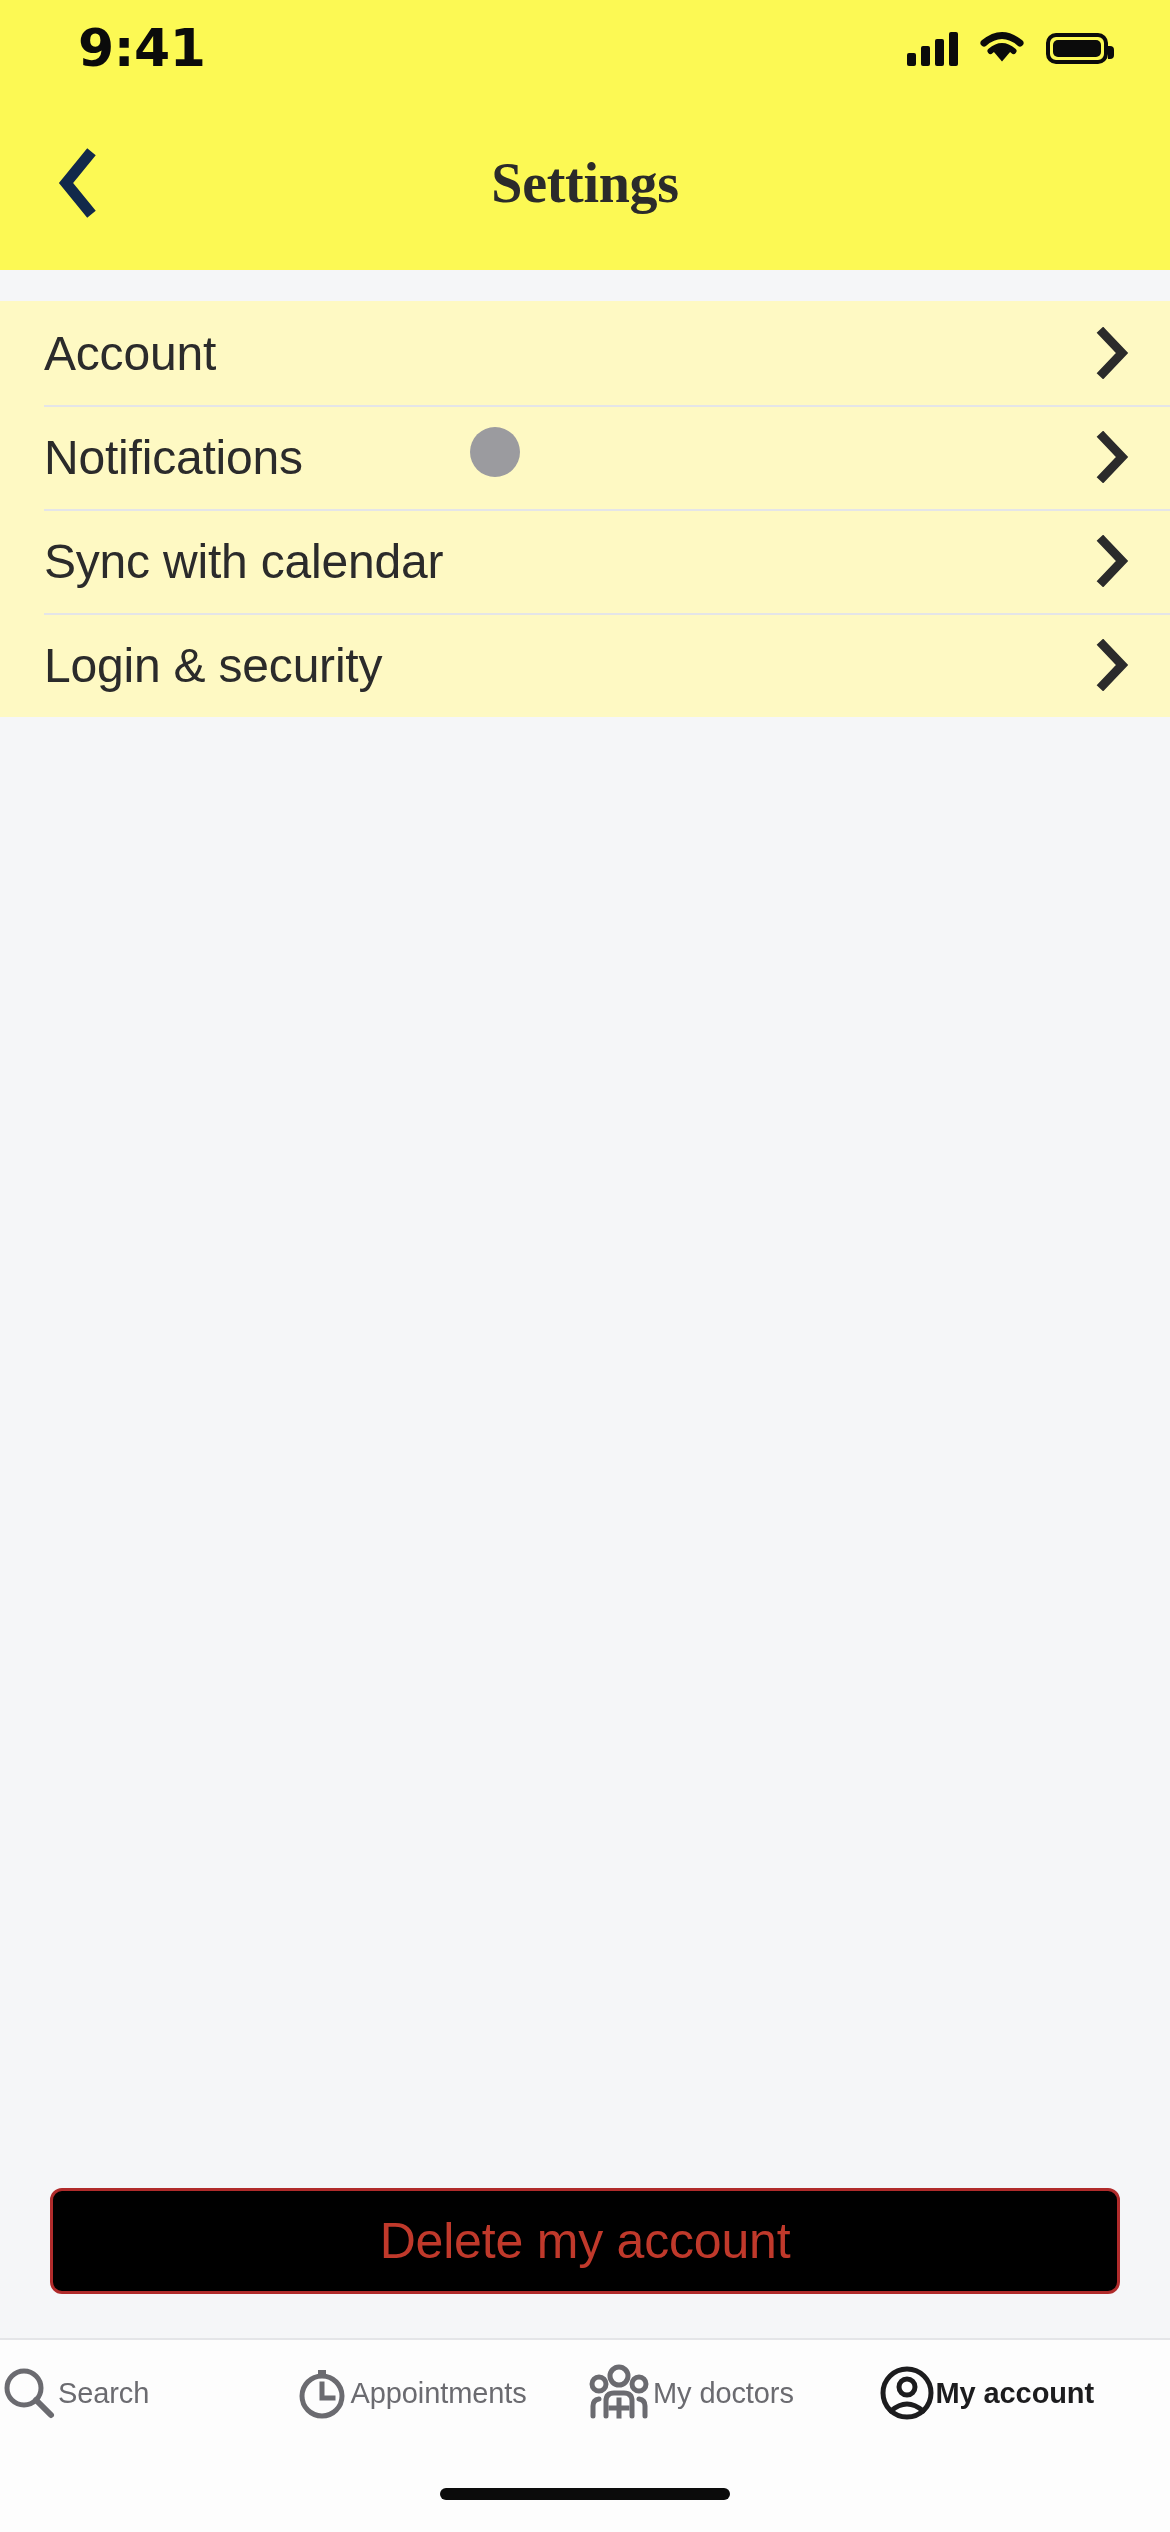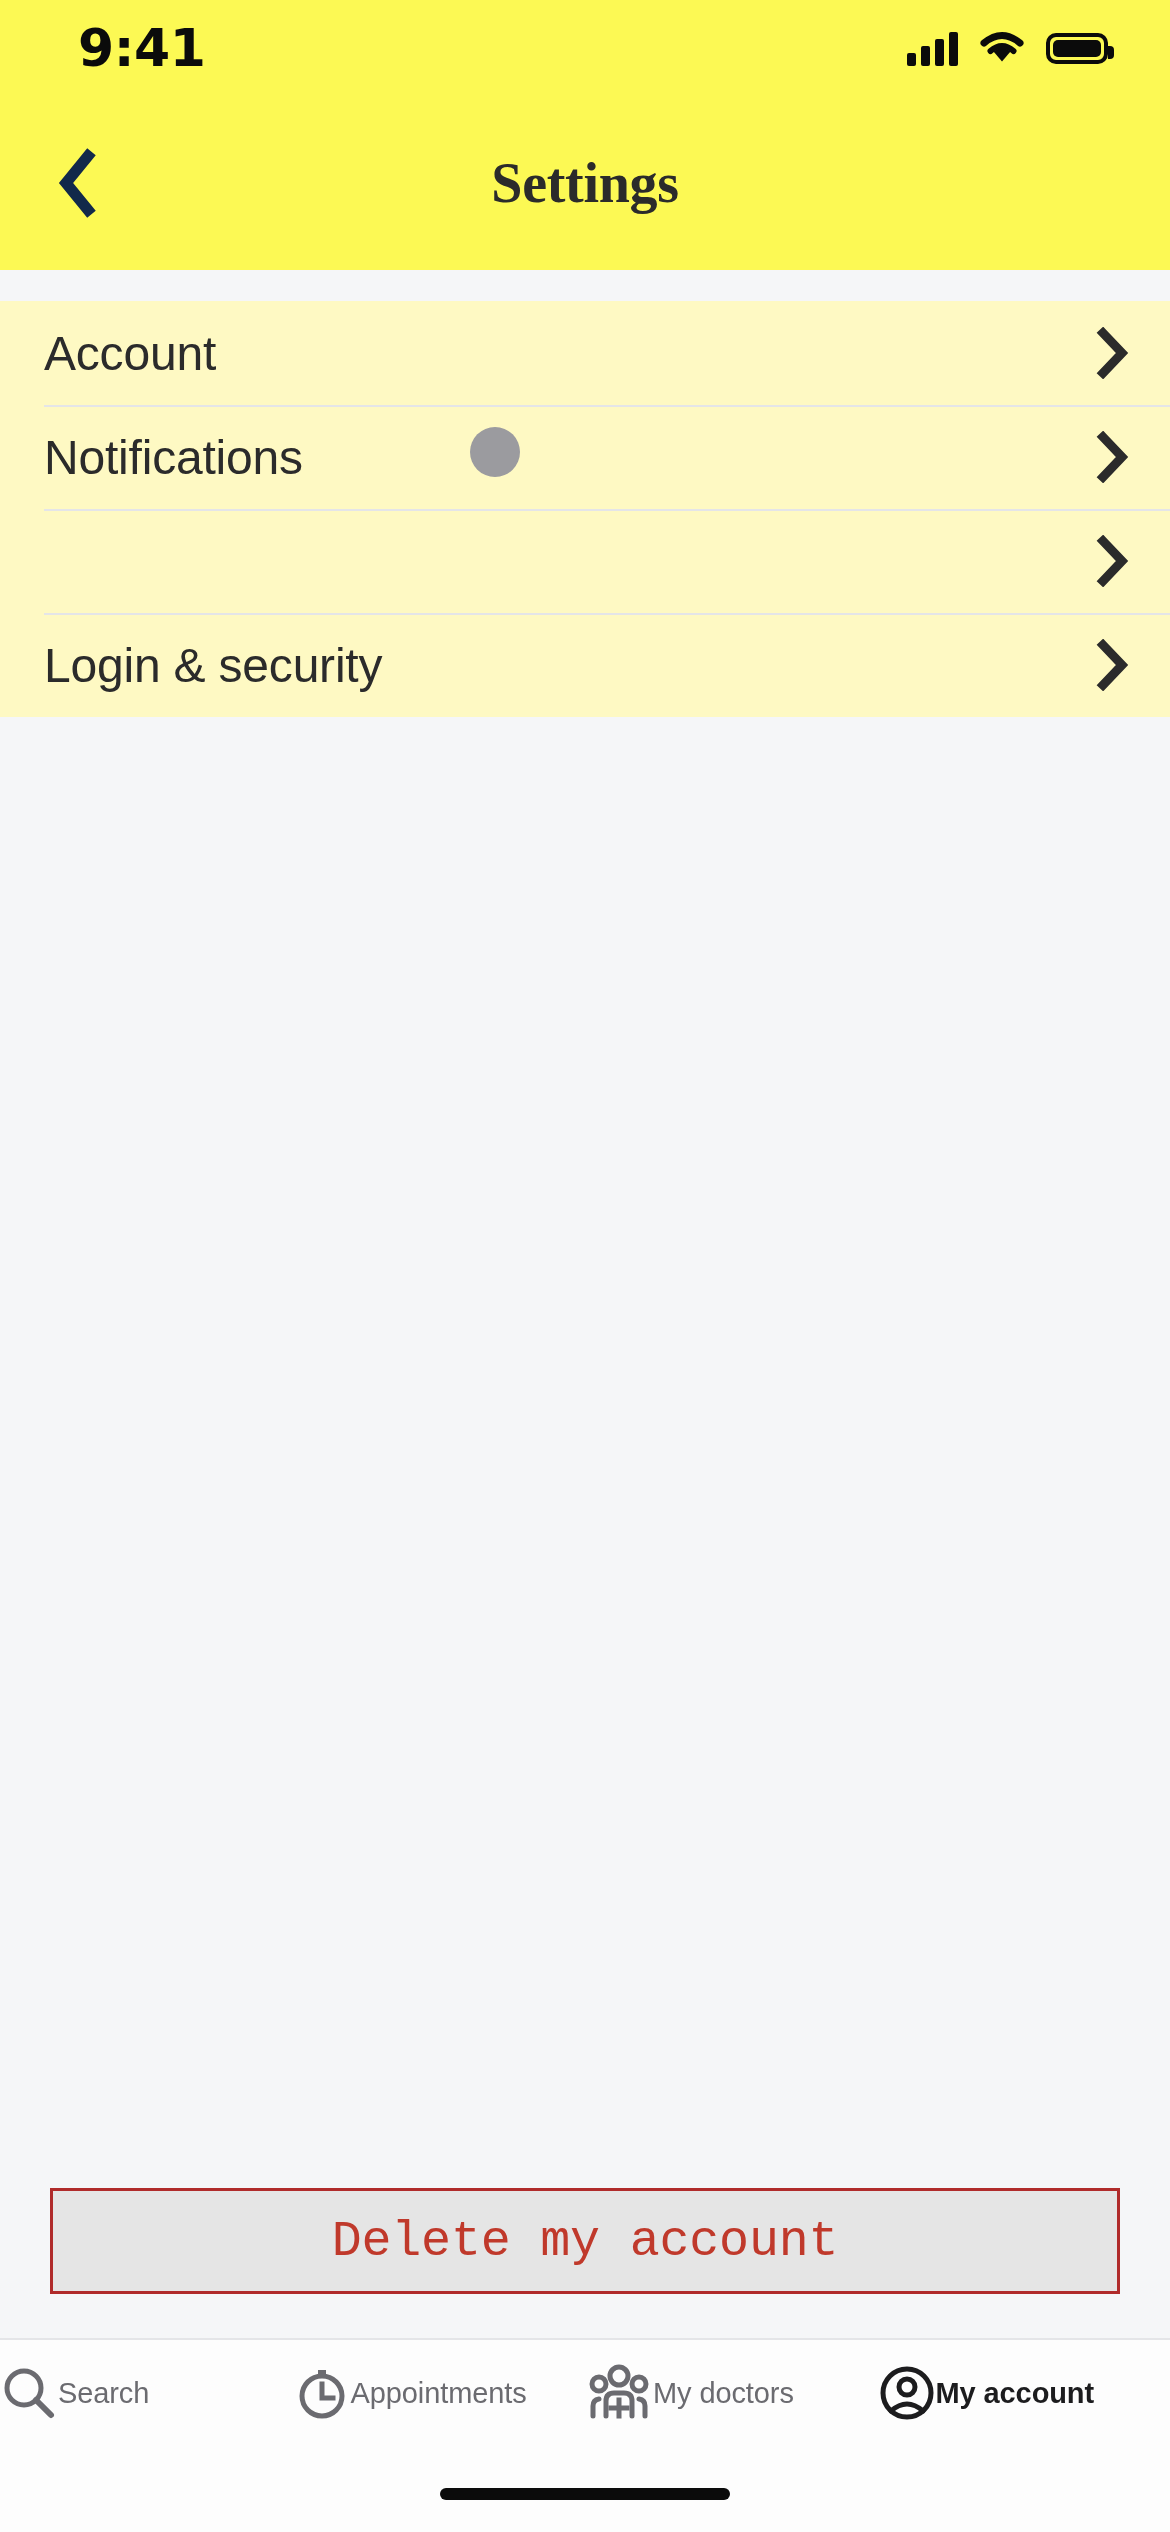--- a/index.html
+++ b/index.html
@@ -46,23 +46,23 @@
   .row-label { font-size:48px; color:#2b2b2b; letter-spacing:-0.2px; }
   .row-spacer { flex:1 1 auto; }
   .badge-dot { width:50px; height:50px; border-radius:50%; background:#9B9B9F;
                position:absolute; left:470px; top:22px; }
   .chev { width:44px; height:44px; display:flex; align-items:center; justify-content:center; }
   .chev svg { display:block; }
 
   .filler { flex:1 1 auto; background:#F5F6F8; min-height:0; }
 
   .delete-wrap { flex:0 0 auto; padding:0 50px 44px 50px; background:#F5F6F8; }
-  .delete-btn { width:100%; height:106px; border:3px solid #B02B2B; border-radius:0;
-                background:#e5e5e5; display:flex; align-items:center; justify-content:center;
-                cursor:pointer;font-family:Liberation Mono, monospace; }
+  .delete-btn { width:100%; height:106px; border:3px solid #B02B2B; border-radius:12px;
+                background:#000000; display:flex; align-items:center; justify-content:center;
+                cursor:pointer; }
   .delete-btn span { font-size:50px; color:#C0392B; letter-spacing:-0.2px; }
 
   
   .tabbar { flex:0 0 auto; background:#FDFDFD; border-top:2px solid #E4E5E8;
             height:150px; display:flex; align-items:flex-start; padding-top:22px; }
   .tab { flex:1 1 0; display:flex; flex-direction:row; align-items:center; cursor:pointer; }
   .tab-icon { height:62px; display:flex; align-items:center; justify-content:center; }
   .tab-label { font-size:29px; color:#6B6B70; letter-spacing:-0.1px; white-space:nowrap; }
   .tab.active .tab-label { color:#1C1C1E; font-weight:700; }
 
@@ -129,20 +129,21 @@
         <div class="badge-dot"></div>
         <div class="row-spacer"></div>
         <div class="chev">
           <svg width="40" height="52" viewBox="0 0 40 52">
             <path d="M11 6 L30 26 L11 46" stroke="#2B2B2B" stroke-width="9" fill="none" stroke-linecap="square" stroke-linejoin="miter"></path>
           </svg>
         </div>
       </div>
 
       <div class="row">
+        <div class="row-label">Sync with calendar</div>
         <div class="row-spacer"></div>
         <div class="chev">
           <svg width="40" height="52" viewBox="0 0 40 52">
             <path d="M11 6 L30 26 L11 46" stroke="#2B2B2B" stroke-width="9" fill="none" stroke-linecap="square" stroke-linejoin="miter"></path>
           </svg>
         </div>
       </div>
 
       <div class="row">
         <div class="row-label">Login &amp; security</div>

